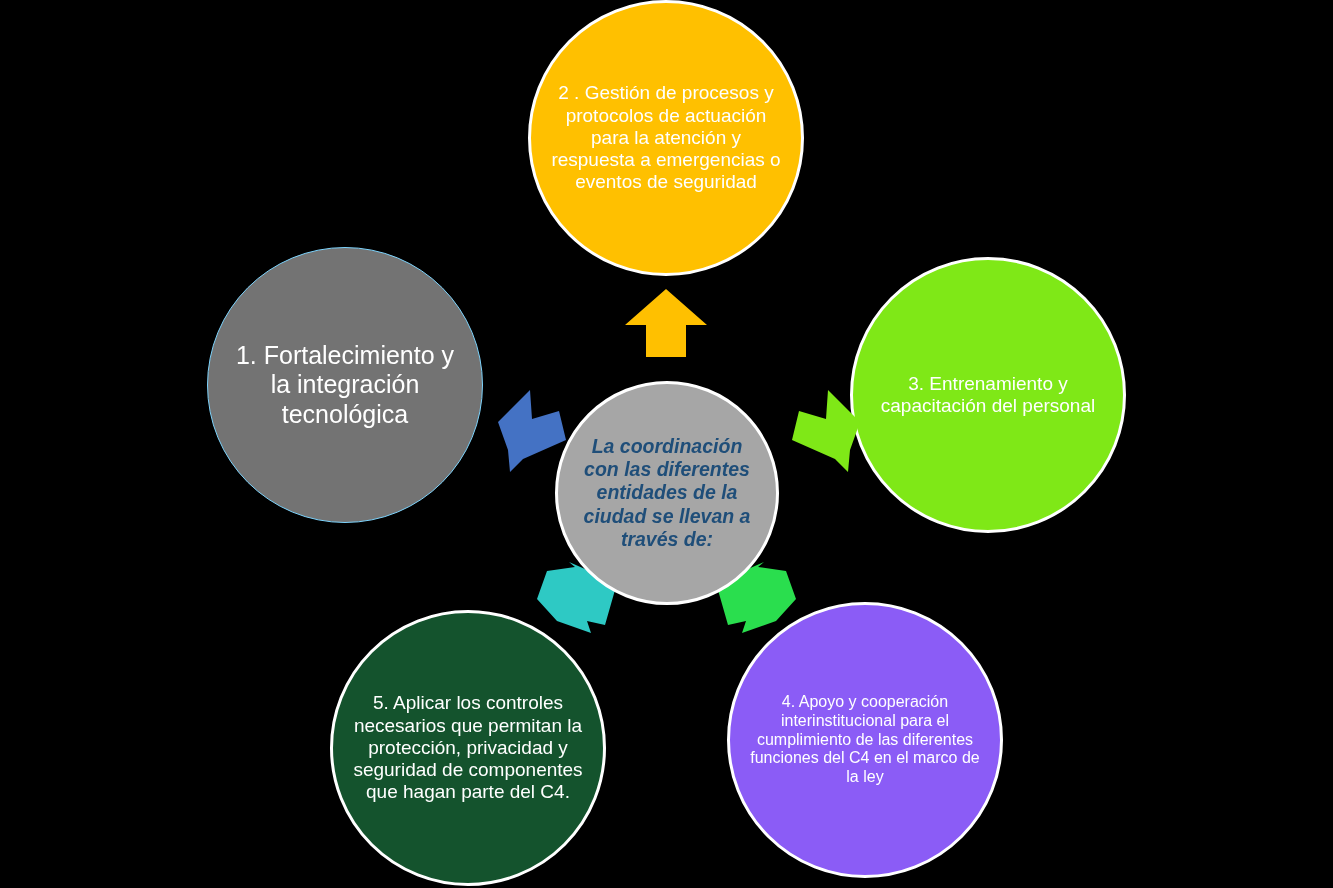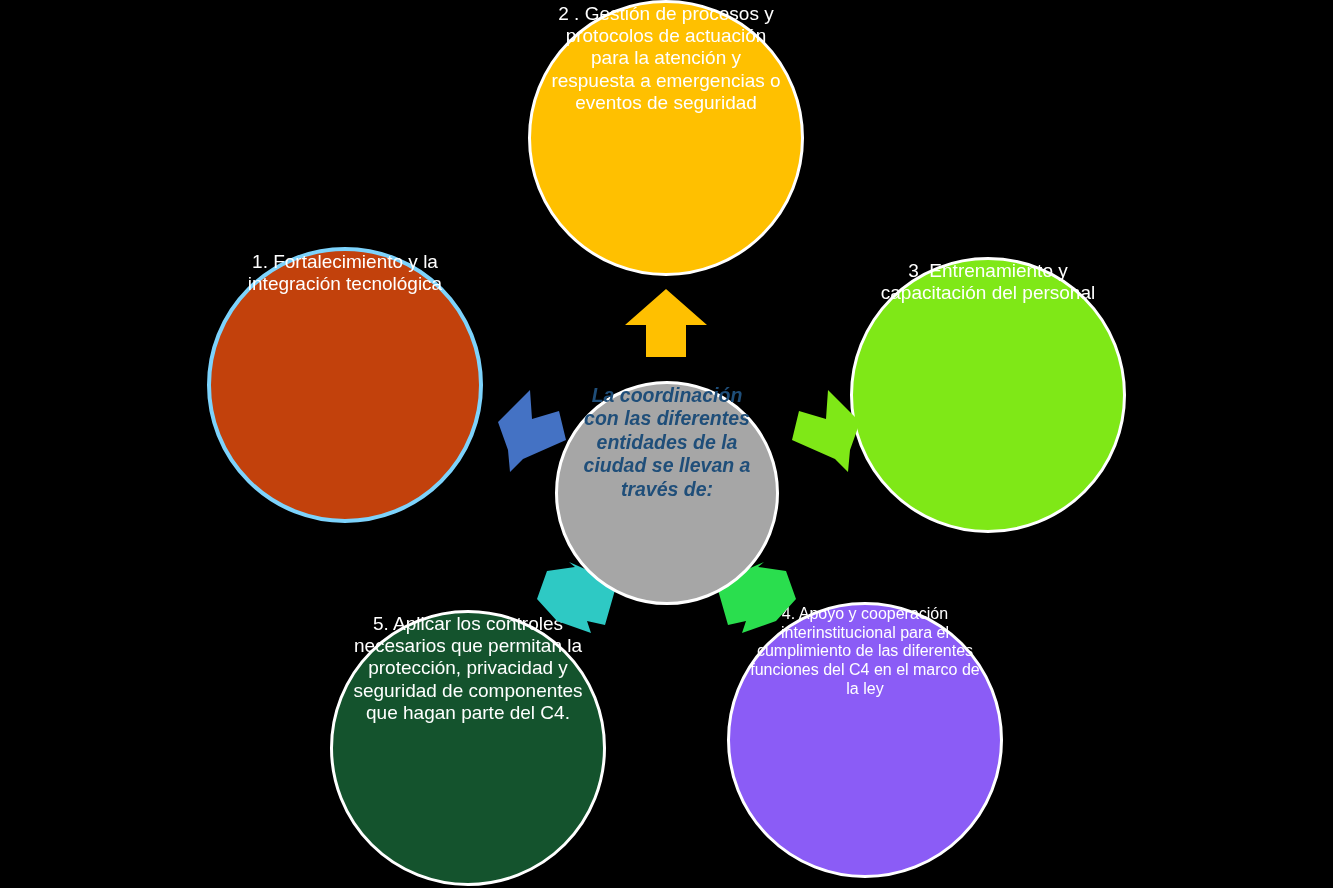--- a/index.html
+++ b/index.html
@@ -14,20 +14,21 @@
     background: #000000;
     overflow: hidden;
     font-family: "Liberation Sans", sans-serif;
   }
 
   .node {
     position: absolute;
     border-radius: 50%;
     box-sizing: border-box;
     display: flex;
+    align-items: center;
     justify-content: center;
     text-align: center;
     color: #ffffff;
     line-height: 1.17;
   }
 
   .node .label {
     display: block;
     width: 86%;
     white-space: pre-line;
@@ -49,23 +50,23 @@
     z-index: 5;
   }
   #hub .label { width: 82%; }
 
   
   #node-1 {
     left: 207px;
     top: 247px;
     width: 276px;
     height: 276px;
-    background: #c2410c;
-    border: 4px solid #7dd3fc;
-    font-size: 19px;
+    background: #737373;
+    border: 1px solid #7dd3fc;
+    font-size: 25px;
   }
 
   
   #node-2 {
     left: 528px;
     top: 0px;
     width: 276px;
     height: 276px;
     background: #ffc000;
     border: 3px solid #ffffff;

